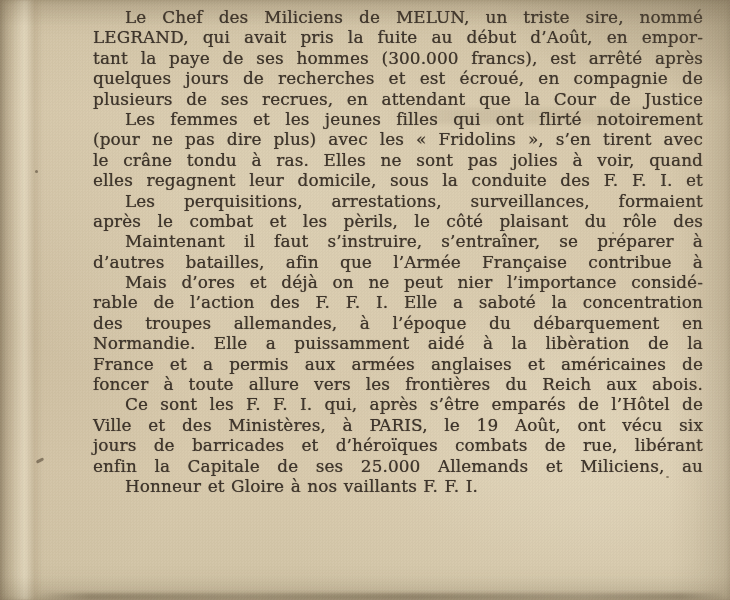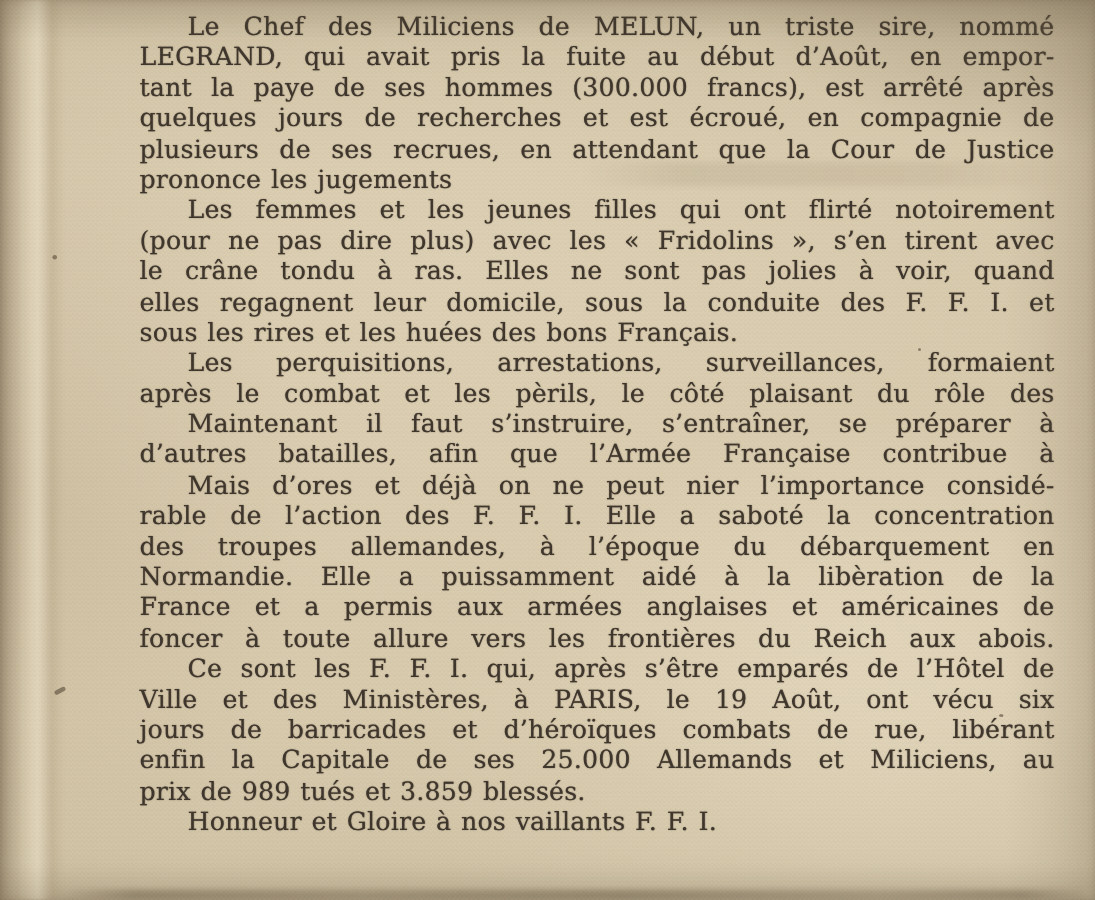--- a/index.html
+++ b/index.html
@@ -81,29 +81,27 @@
   <div class="overlay ghost-band"></div>
 
   <div class="text-block">
 
     <div class="para">
       <div class="line first">Le Chef des Miliciens de MELUN, un triste sire, nommé</div>
       <div class="line">LEGRAND, qui avait pris la fuite au début d’Août, en empor-</div>
       <div class="line">tant la paye de ses hommes (300.000 francs), est arrêté après</div>
       <div class="line">quelques jours de recherches et est écroué, en compagnie de</div>
       <div class="line">plusieurs de ses recrues, en attendant que la Cour de Justice</div>
-      <div class="line endp">prononce les jugements</div>
     </div>
 
     <div class="para">
       <div class="line first">Les femmes et les jeunes filles qui ont flirté notoirement</div>
       <div class="line">(pour ne pas dire plus) avec les « Fridolins », s’en tirent avec</div>
       <div class="line">le crâne tondu à ras. Elles ne sont pas jolies à voir, quand</div>
       <div class="line">elles regagnent leur domicile, sous la conduite des F. F. I. et</div>
-      <div class="line endp">sous les rires et les huées des bons Français.</div>
     </div>
 
     <div class="para">
       <div class="line first">Les perquisitions, arrestations, surveillances, formaient</div>
       <div class="line">après le combat et les pèrils, le côté plaisant du rôle des</div>
     </div>
 
     <div class="para">
       <div class="line first">Maintenant il faut s’instruire, s’entraîner, se préparer à</div>
       <div class="line">d’autres batailles, afin que l’Armée Française contribue à</div>
@@ -116,21 +114,20 @@
       <div class="line">Normandie. Elle a puissamment aidé à la libèration de la</div>
       <div class="line">France et a permis aux armées anglaises et américaines de</div>
       <div class="line">foncer à toute allure vers les frontières du Reich aux abois.</div>
     </div>
 
     <div class="para">
       <div class="line first">Ce sont les F. F. I. qui, après s’être emparés de l’Hôtel de</div>
       <div class="line">Ville et des Ministères, à PARIS, le 19 Août, ont vécu six</div>
       <div class="line">jours de barricades et d’héroïques combats de rue, libérant</div>
       <div class="line">enfin la Capitale de ses 25.000 Allemands et Miliciens, au</div>
-      <div class="line endp">prix de 989 tués et 3.859 blessés.</div>
     </div>
 
     <div class="para">
       <div class="line first endp">Honneur et Gloire à nos vaillants F. F. I.</div>
     </div>
 
   </div>
 
   <div class="overlay left-shadow"></div>
   <div class="overlay left-crease"></div>

